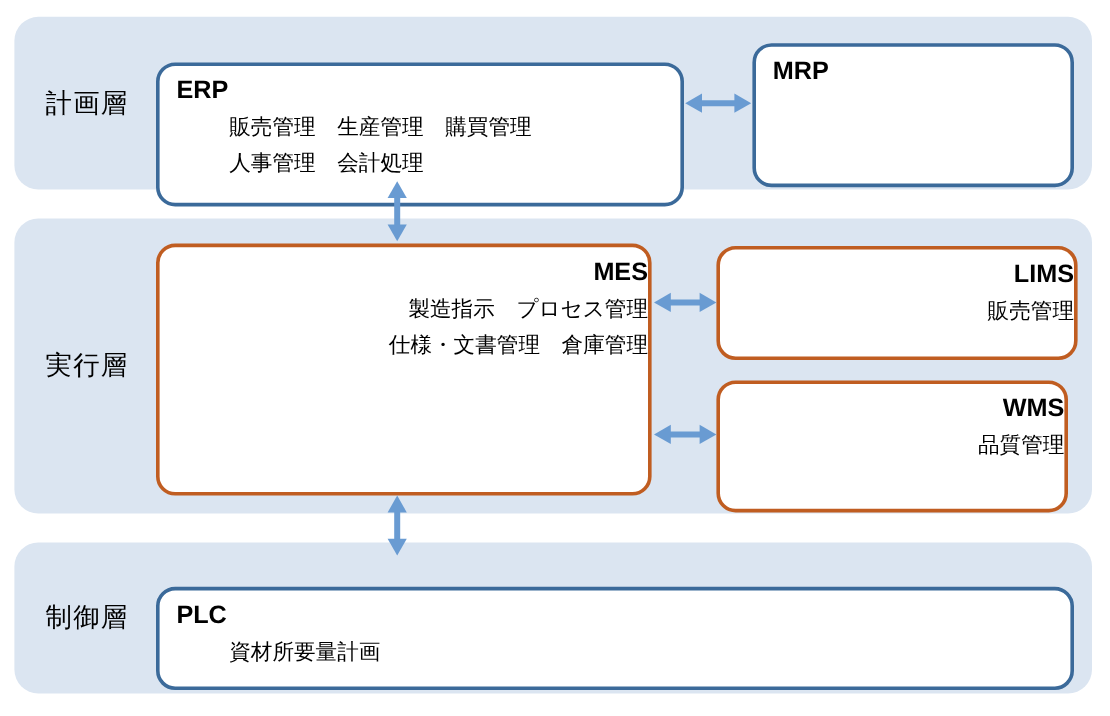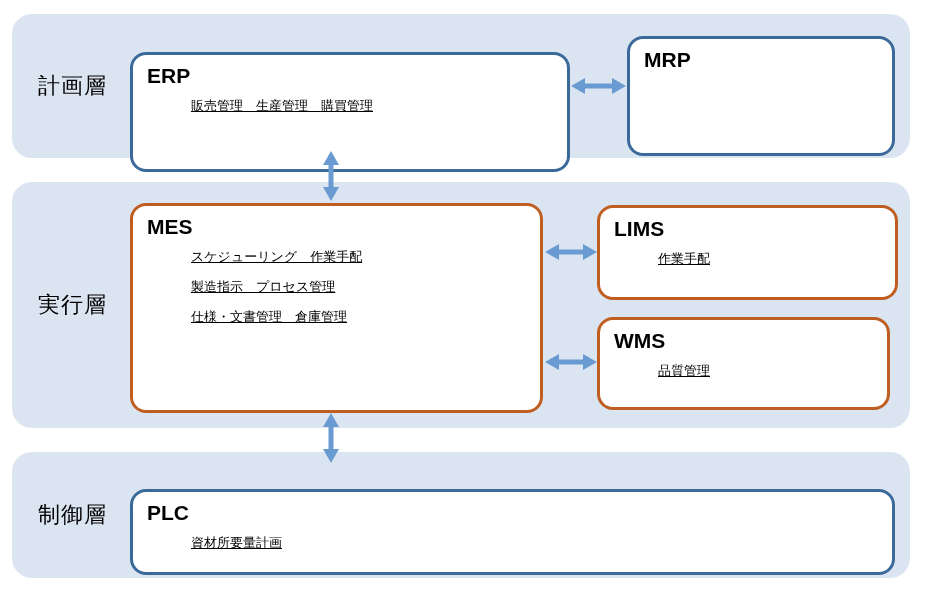--- a/index.html
+++ b/index.html
@@ -34,34 +34,33 @@
   }
   .box{
     position:absolute;
     background:var(--box_bg);
     border:3px solid;
     border-radius:16px;
     box-sizing:border-box;
     overflow:hidden;
   }
   .box.blue{border-color:var(--blue_border);margin-top:24px;}
-  .box.orange{border-color:var(--orange_border);}
+  .box.orange{border-color:var(--orange_border);text-align:right;}
   .box-title{
     font-size:21px;
     font-weight:bold;
     padding:8px 0 2px 14px;
     line-height:26px;
     white-space:nowrap;
   }
   .box-line{
-    font-size:13px;
+    font-size:18px;
     line-height:30px;
     padding-left:58px;
     white-space:nowrap;
-    text-decoration:underline;
   }
   .arrow{position:absolute;display:block;}
   .arrow line{stroke:var(--arrow);stroke-width:5;}
   .arrow polygon{fill:var(--arrow);}
 </style>
 </head>
 <body>
 
 <div class="canvas">
 
@@ -71,39 +70,39 @@
   <div class="band" style="left:12px;top:182px;width:898px;height:246px;">
     <span class="layer-label">実行層</span>
   </div>
   <div class="band" style="left:12px;top:452px;width:898px;height:126px;">
     <span class="layer-label">制御層</span>
   </div>
 
   <div class="box blue" style="left:130px;top:28px;width:440px;height:120px;">
     <div class="box-title">ERP</div>
     <div class="box-line">販売管理　生産管理　購買管理</div>
+    <div class="box-line">人事管理　会計処理</div>
   </div>
 
   <div class="box blue" style="left:627px;top:12px;width:268px;height:120px;">
     <div class="box-title">MRP</div>
   </div>
 
   <div class="box orange" style="left:130px;top:203px;width:413px;height:210px;">
     <div class="box-title">MES</div>
-    <div class="box-line">スケジューリング　作業手配</div>
     <div class="box-line">製造指示　プロセス管理</div>
     <div class="box-line">仕様・文書管理　倉庫管理</div>
   </div>
 
   <div class="box orange" style="left:597px;top:205px;width:301px;height:95px;">
     <div class="box-title">LIMS</div>
-    <div class="box-line">作業手配</div>
+    <div class="box-line">販売管理</div>
   </div>
 
-  <div class="box orange" style="left:597px;top:317px;width:293px;height:93px;">
+  <div class="box orange" style="left:597px;top:317px;width:293px;height:110px;">
     <div class="box-title">WMS</div>
     <div class="box-line">品質管理</div>
   </div>
 
   <div class="box blue" style="left:130px;top:465px;width:765px;height:86px;">
     <div class="box-title">PLC</div>
     <div class="box-line">資材所要量計画</div>
   </div>
 
   <svg class="arrow" style="left:570px;top:74px;" width="57" height="24" viewBox="0 0 57 24" aria-hidden="true">

